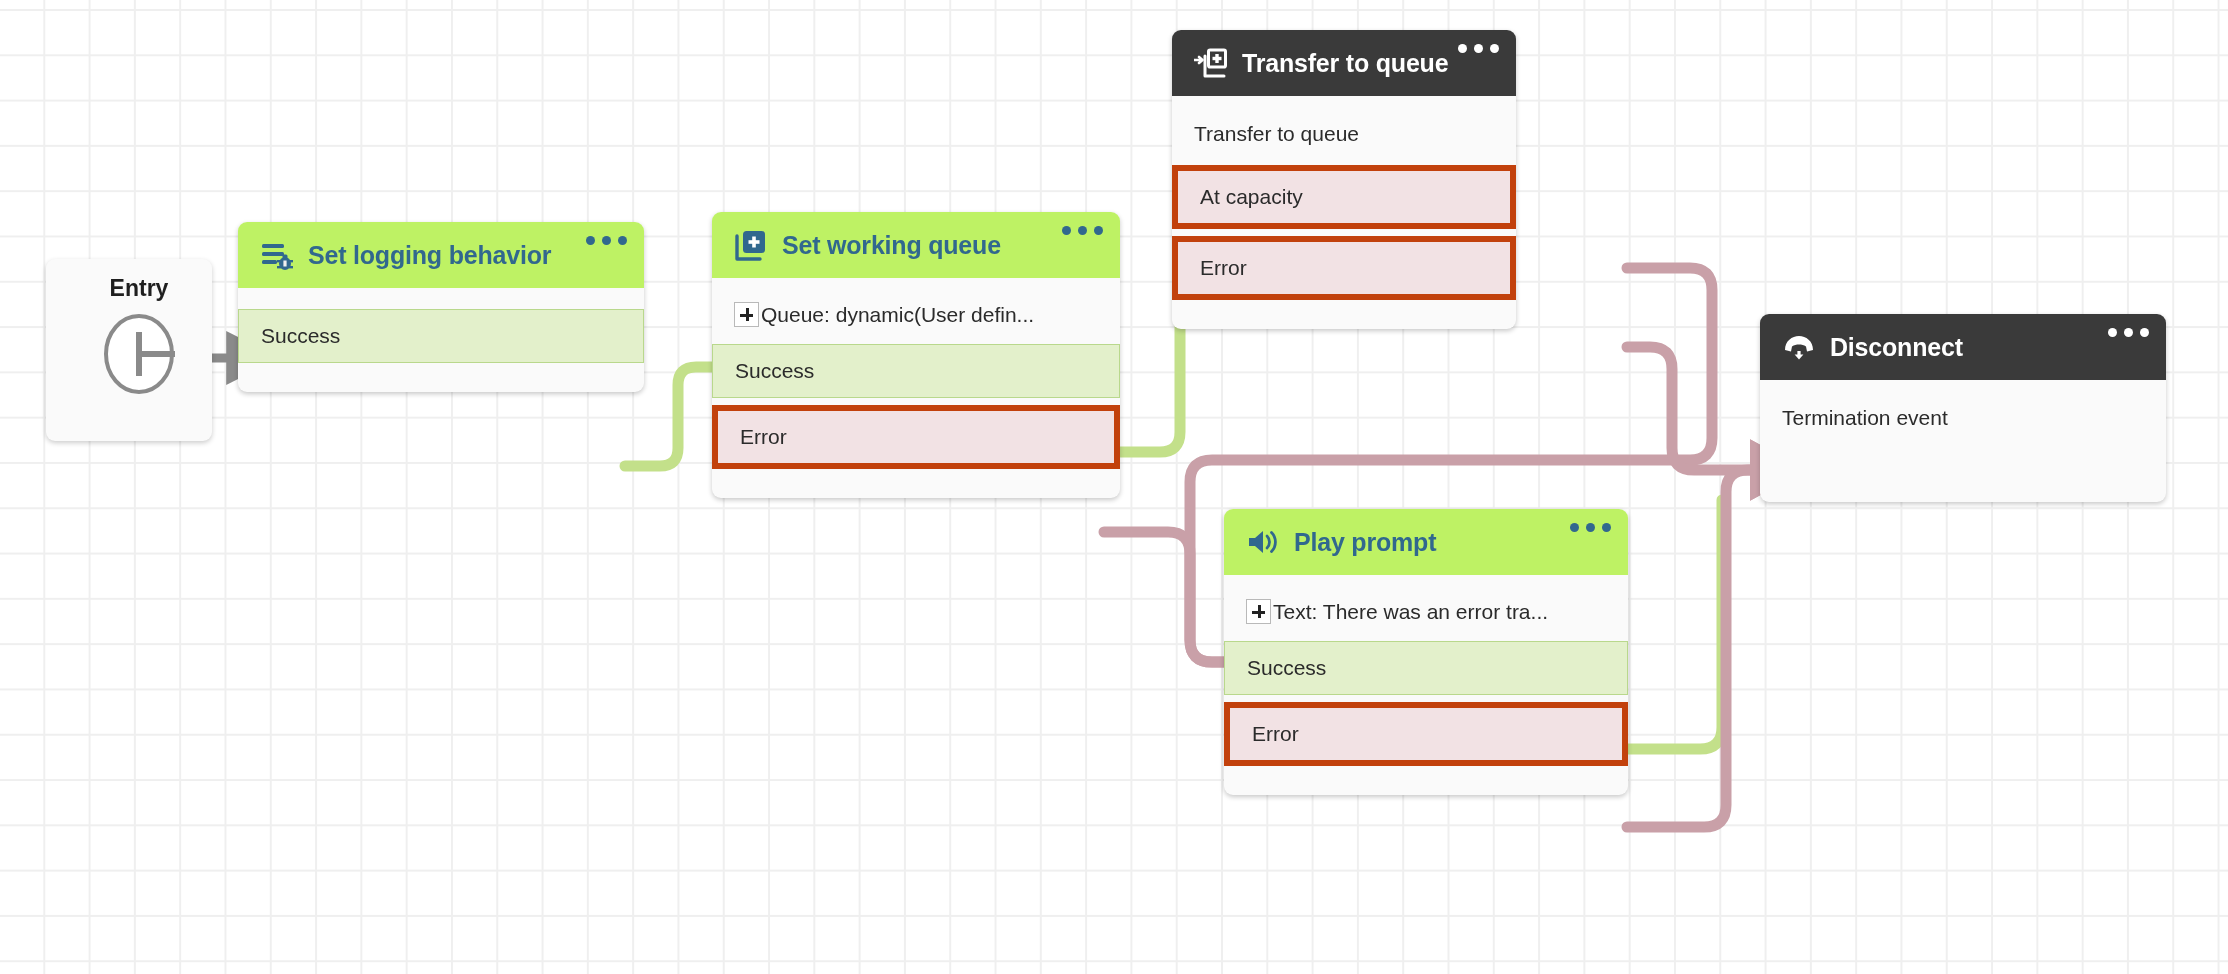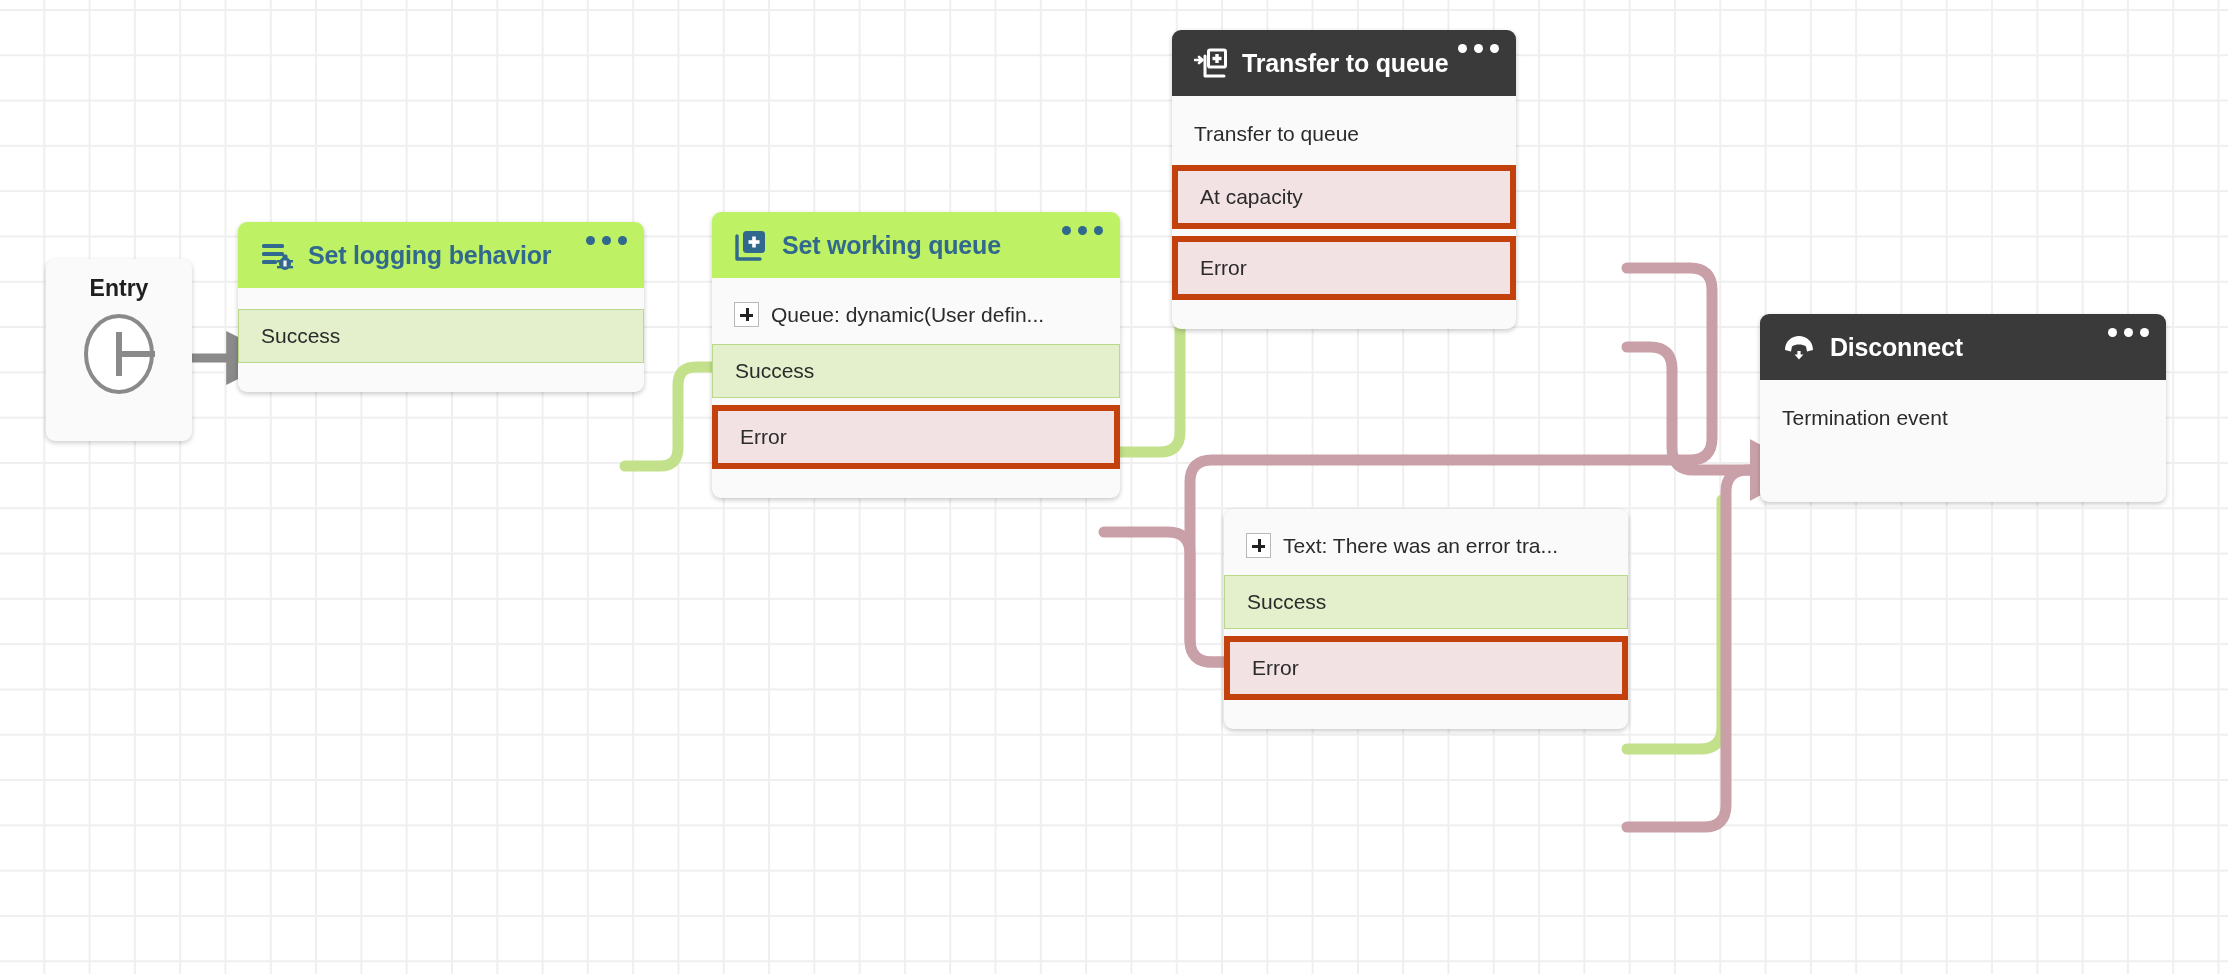--- a/index.html
+++ b/index.html
@@ -59,21 +59,21 @@
   }
   .node-head.dark .dots i { background: #ffffff; }
   .node-icon { width: 34px; height: 34px; flex: 0 0 34px; display:block; }
 
   .node-body { padding: 14px 0 22px 0; }
   .row-plain {
     font-size: 21px; color: #2b2b2b;
     padding: 12px 22px 12px 22px;
   }
   .row-param {
-    display: flex; align-items: center; gap: 12px;
+    display: flex; align-items: center; gap: 2px;
     padding: 10px 18px 10px 22px;
     font-size: 21px; color: #2b2b2b;
     white-space: nowrap;
   }
   .plusbox {
     width: 25px; height: 25px; flex: 0 0 25px;
     border: 1px solid #b9b9b9; background: #ffffff;
     position: relative; box-sizing: border-box;
   }
   .plusbox:before, .plusbox:after {
@@ -148,21 +148,21 @@
 
     <g>
       <path d="M1627,749 L1700,749 Q1722,749 1722,727 L1722,500" stroke="#c3e08a" stroke-width="11" fill="none" stroke-linecap="round" stroke-linejoin="round"></path>
     </g>
 
     <g>
       <path d="M1627,827 L1704,827 Q1726,827 1726,805 L1726,492 Q1726,470 1748,470 L1752,470" stroke="#c9a0a8" stroke-width="11" fill="none" stroke-linecap="round" stroke-linejoin="round" marker-end="url(#ah-pink)"></path>
     </g>
   </svg>
 
-  <div id="entry-node" style="left:46px; top:259px; width:146px; height:166px;">
+  <div id="entry-node" style="left:46px; top:259px; width:146px; height:166px;padding-left:20px;">
     <div id="entry-label">Entry</div>
     <svg width="86" height="92" viewBox="0 0 86 92" style="margin-top:6px;">
       <ellipse cx="43" cy="46" rx="33" ry="38" fill="#ffffff" stroke="#8a8a8a" stroke-width="4"></ellipse>
       <rect x="40" y="24" width="6" height="44" fill="#8a8a8a"></rect>
       <rect x="43" y="43" width="36" height="6" fill="#8a8a8a"></rect>
     </svg>
   </div>
 
   <div class="node" style="left:238px; top:222px; width:406px;">
     <div class="node-head">
@@ -234,20 +234,33 @@
         </div>
     </div>
     <div class="node-body">
       <div class="row-plain">Transfer to queue</div>
       <div class="port error">At capacity</div>
       <div class="port error">Error</div>
     </div>
   </div>
 
   <div class="node" style="left:1224px; top:509px; width:404px;">
+    <div class="node-head">
+      <svg class="node-icon" viewBox="0 0 34 34">
+        <path d="M3,13 L9,13 L17,6 L17,28 L9,21 L3,21 Z" fill="#31688e"></path>
+        <path d="M21,11 A8.5,8.5 0 0 1 21,23" fill="none" stroke="#31688e" stroke-width="2.8" stroke-linecap="round"></path>
+        <path d="M25.5,7.5 A13.5,13.5 0 0 1 25.5,26.5" fill="none" stroke="#31688e" stroke-width="2.8" stroke-linecap="round"></path>
+      </svg>
+      <div class="node-title">Play prompt</div>
+      <div class="dots">
+          <i></i>
+          <i></i>
+          <i></i>
+        </div>
+    </div>
     <div class="node-body">
       <div class="row-param">
         <span class="plusbox"></span>
         <span>Text: There was an error tra...</span>
       </div>
       <div class="port success">Success</div>
       <div class="port error">Error</div>
     </div>
   </div>
 

